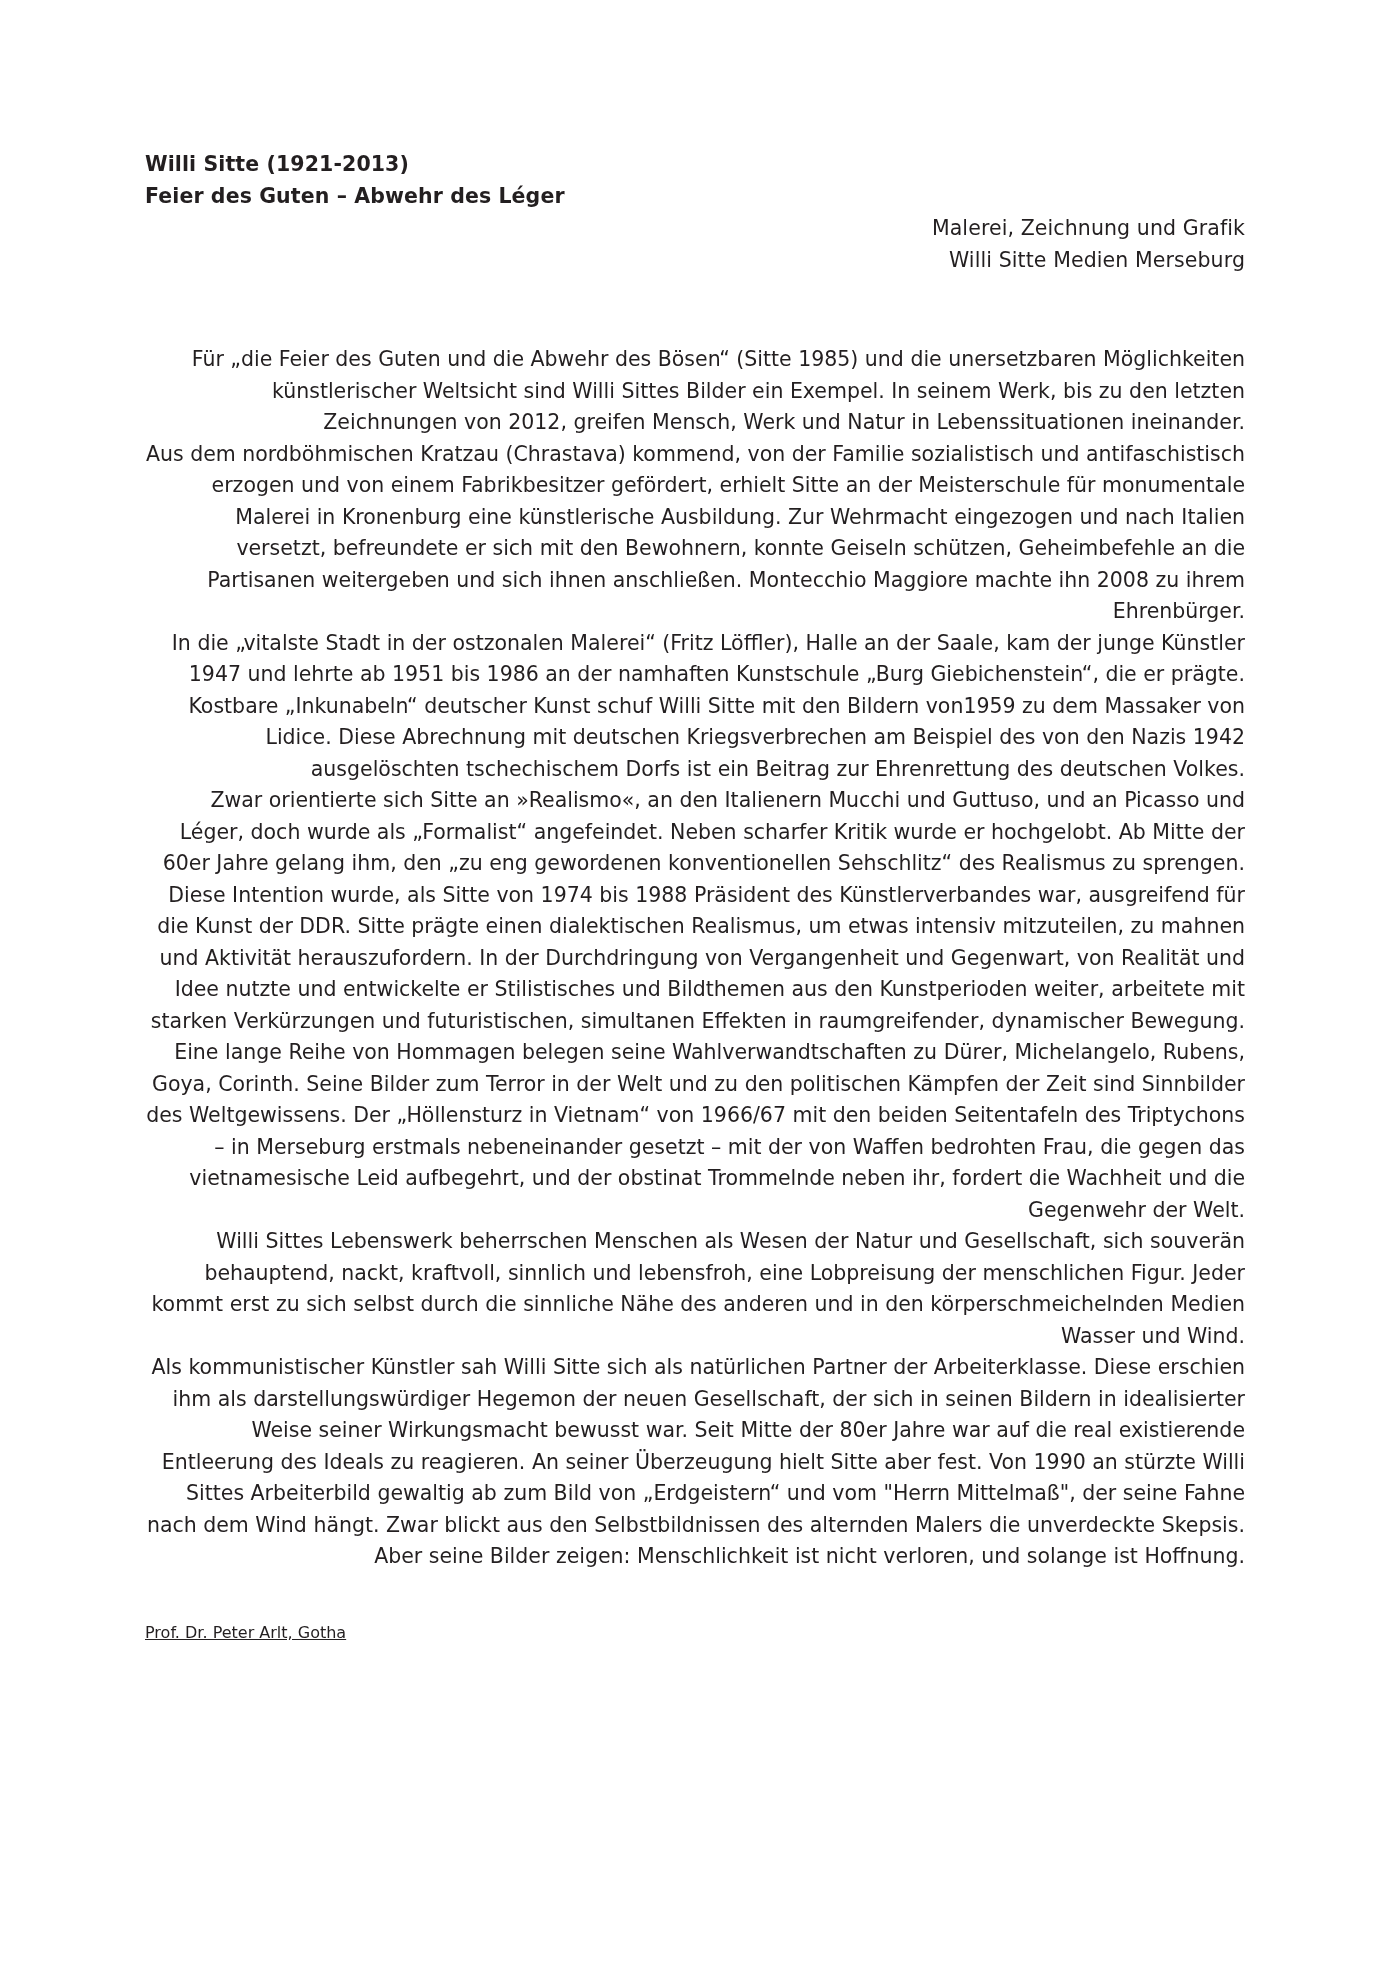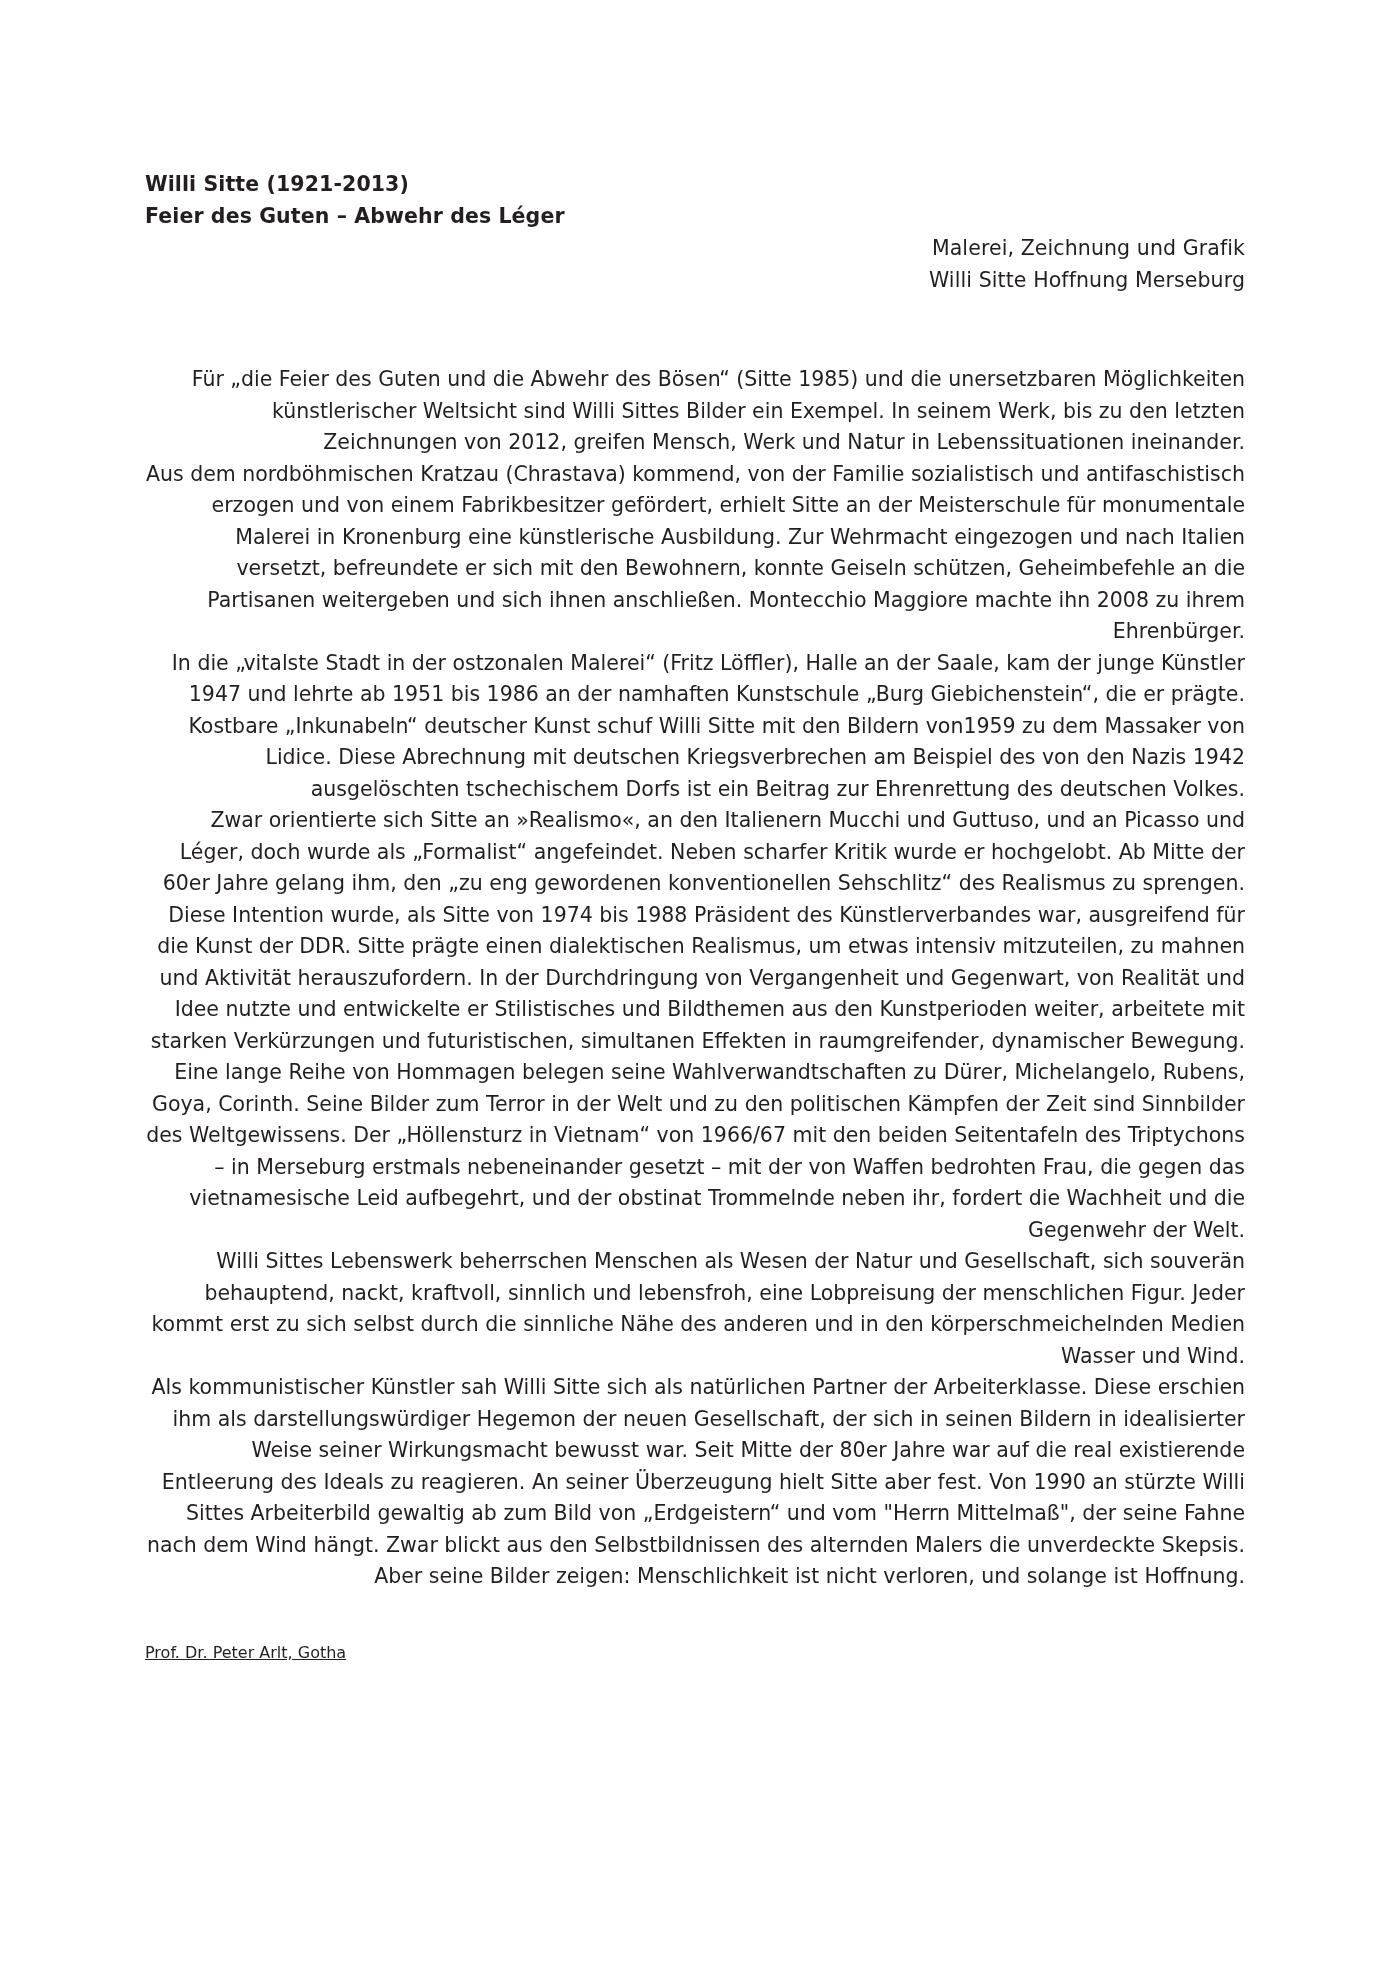--- a/index.html
+++ b/index.html
@@ -13,21 +13,20 @@
     font-family: "DejaVu Sans", sans-serif;
     color: #231f20;
     -webkit-font-smoothing: antialiased;
   }
   .page {
     position: relative;
     width: 1400px;
     height: 1680px;
     background: #ffffff;
     box-sizing: border-box;
-    margin-top: 20px;
   }
   .content {
     position: absolute;
     left: 145px;
     top: 148px;
     width: 1100px;
   }
   .title-block {
     margin: 0 0 0 0;
   }
@@ -69,21 +68,21 @@
 </head>
 <body>
 
 <div class="page">
   <div class="content">
 
     <div class="title-block">
       <div class="title-line">Willi Sitte (1921-2013)</div>
       <div class="title-line">Feier des Guten – Abwehr des Léger</div>
       <div class="subtitle-line">Malerei, Zeichnung und Grafik</div>
-      <div class="subtitle-line">Willi Sitte Hoffnung Merseburg</div>
+      <div class="subtitle-line">Willi Sitte Medien Merseburg</div>
     </div>
 
     <div class="body-block">
       <p class="para">Für „die Feier des Guten und die Abwehr des Bösen“ (Sitte 1985) und die unersetzbaren Möglichkeiten künstlerischer Weltsicht sind Willi Sittes Bilder ein Exempel. In seinem Werk, bis zu den letzten Zeichnungen von 2012, greifen Mensch, Werk und Natur in Lebenssituationen ineinander.</p>
       <p class="para">Aus dem nordböhmischen Kratzau (Chrastava) kommend, von der Familie sozialistisch und antifaschistisch erzogen und von einem Fabrikbesitzer gefördert, erhielt Sitte an der Meisterschule für monumentale Malerei in Kronenburg eine künstlerische Ausbildung. Zur Wehrmacht eingezogen und nach Italien versetzt, befreundete er sich mit den Bewohnern, konnte Geiseln schützen, Geheimbefehle an die Partisanen weitergeben und sich ihnen anschließen. Montecchio Maggiore machte ihn 2008 zu ihrem Ehrenbürger.</p>
       <p class="para">In die „vitalste Stadt in der ostzonalen Malerei“ (Fritz Löffler), Halle an der Saale, kam der junge Künstler 1947 und lehrte ab 1951 bis 1986 an der namhaften Kunstschule „Burg Giebichenstein“, die er prägte. Kostbare „Inkunabeln“ deutscher Kunst schuf Willi Sitte mit den Bildern von1959 zu dem Massaker von Lidice. Diese Abrechnung mit deutschen Kriegsverbrechen am Beispiel des von den Nazis 1942 ausgelöschten tschechischem Dorfs ist ein Beitrag zur Ehrenrettung des deutschen Volkes.</p>
       <p class="para">Zwar orientierte sich Sitte an »Realismo«, an den Italienern Mucchi und Guttuso, und an Picasso und Léger, doch wurde als „Formalist“ angefeindet. Neben scharfer Kritik wurde er hochgelobt. Ab Mitte der 60er Jahre gelang ihm, den „zu eng gewordenen konventionellen Sehschlitz“ des Realismus zu sprengen. Diese Intention wurde, als Sitte von 1974 bis 1988 Präsident des Künstlerverbandes war, ausgreifend für die Kunst der DDR. Sitte prägte einen dialektischen Realismus, um etwas intensiv mitzuteilen, zu mahnen und Aktivität herauszufordern. In der Durchdringung von Vergangenheit und Gegenwart, von Realität und Idee nutzte und entwickelte er Stilistisches und Bildthemen aus den Kunstperioden weiter, arbeitete mit starken Verkürzungen und futuristischen, simultanen Effekten in raumgreifender, dynamischer Bewegung. Eine lange Reihe von Hommagen belegen seine Wahlverwandtschaften zu Dürer, Michelangelo, Rubens, Goya, Corinth. Seine Bilder zum Terror in der Welt und zu den politischen Kämpfen der Zeit sind Sinnbilder des Weltgewissens. Der „Höllensturz in Vietnam“ von 1966/67 mit den beiden Seitentafeln des Triptychons – in Merseburg erstmals nebeneinander gesetzt – mit der von Waffen bedrohten Frau, die gegen das vietnamesische Leid aufbegehrt, und der obstinat Trommelnde neben ihr, fordert die Wachheit und die Gegenwehr der Welt.</p>
       <p class="para">Willi Sittes Lebenswerk beherrschen Menschen als Wesen der Natur und Gesellschaft, sich souverän behauptend, nackt, kraftvoll, sinnlich und lebensfroh, eine Lobpreisung der menschlichen Figur. Jeder kommt erst zu sich selbst durch die sinnliche Nähe des anderen und in den körperschmeichelnden Medien Wasser und Wind.</p>
       <p class="para">Als kommunistischer Künstler sah Willi Sitte sich als natürlichen Partner der Arbeiterklasse. Diese erschien ihm als darstellungswürdiger Hegemon der neuen Gesellschaft, der sich in seinen Bildern in idealisierter Weise seiner Wirkungsmacht bewusst war. Seit Mitte der 80er Jahre war auf die real existierende Entleerung des Ideals zu reagieren. An seiner Überzeugung hielt Sitte aber fest. Von 1990 an stürzte Willi Sittes Arbeiterbild gewaltig ab zum Bild von „Erdgeistern“ und vom "Herrn Mittelmaß", der seine Fahne nach dem Wind hängt. Zwar blickt aus den Selbstbildnissen des alternden Malers die unverdeckte Skepsis. Aber seine Bilder zeigen: Menschlichkeit ist nicht verloren, und solange ist Hoffnung.</p>
     </div>

